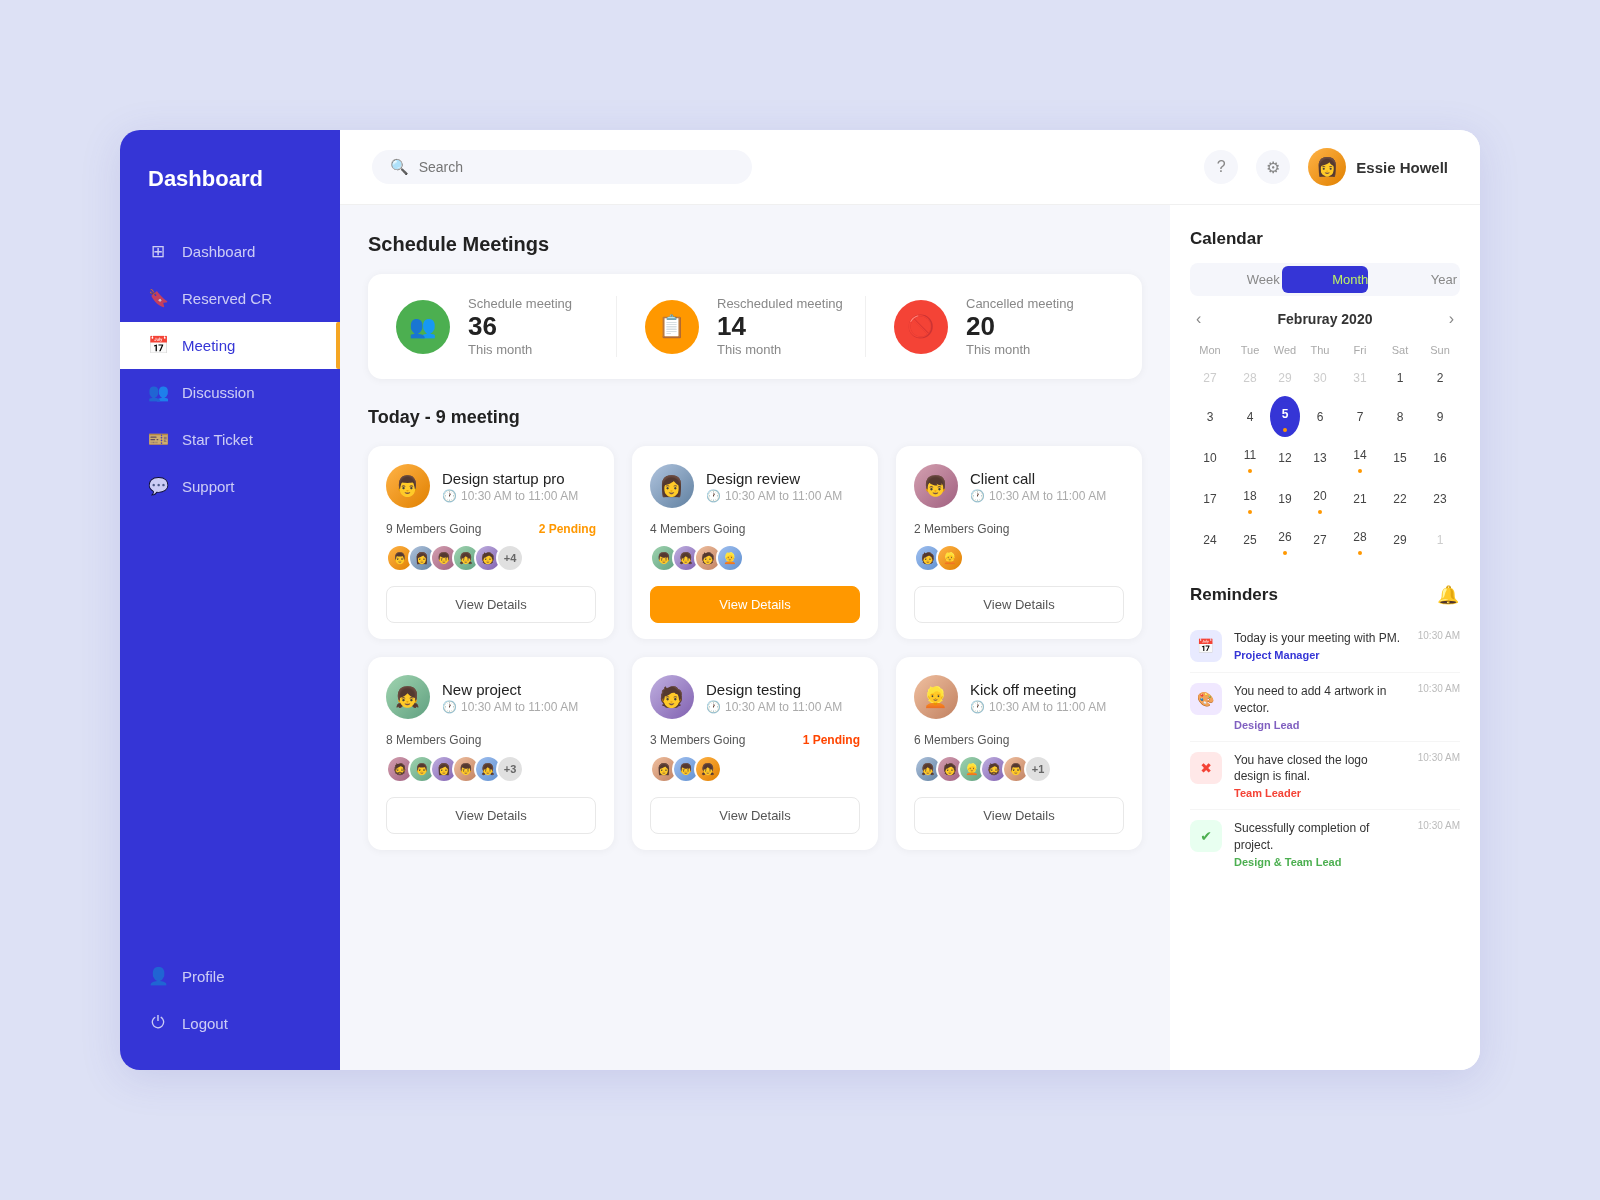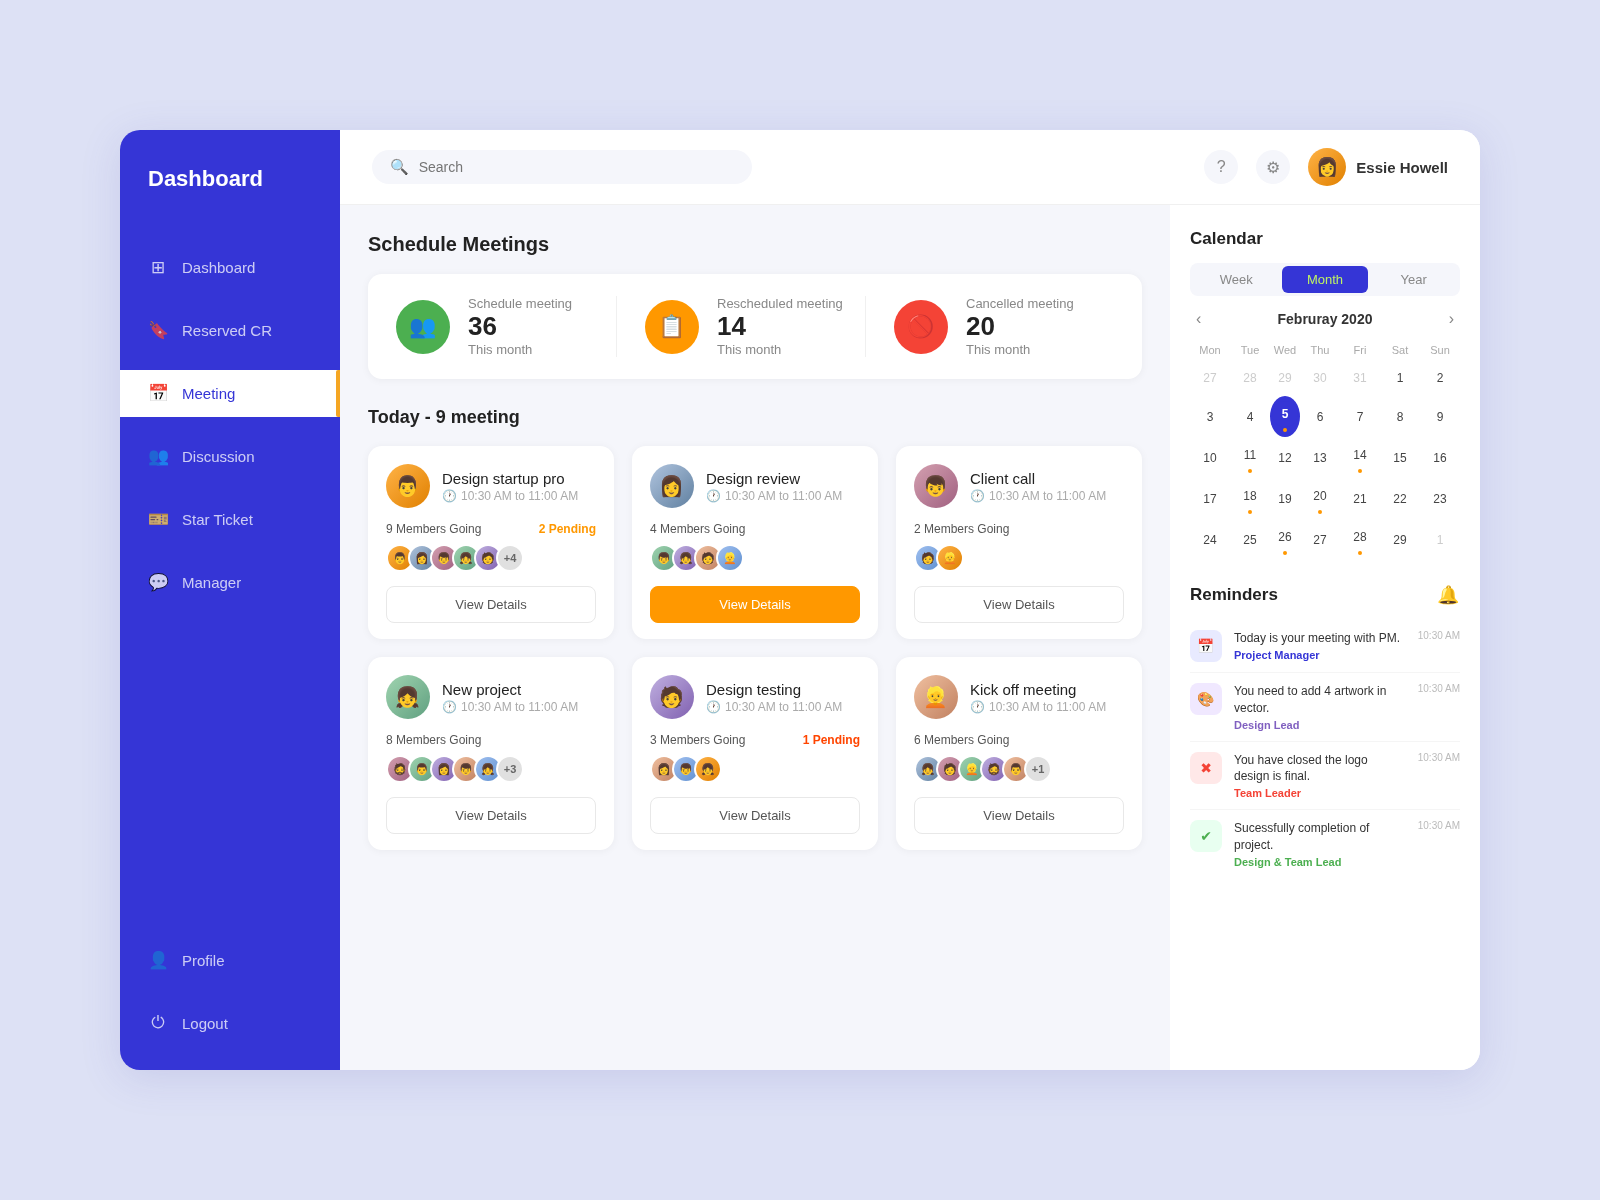--- a/index.html
+++ b/index.html
@@ -22,21 +22,20 @@
     }
     
     .sidebar {
       width: 220px;
       background: #3535d6;
       color: white;
       display: flex;
       flex-direction: column;
       padding: 36px 0 24px 0;
       flex-shrink: 0;
-      gap: 16px;
     }
     .sidebar-title {
       font-size: 22px;
       font-weight: 700;
       color: white;
       padding: 0 28px 36px 28px;
     }
     .sidebar-item {
       display: flex;
       align-items: center;
@@ -301,21 +300,21 @@
       background: #f5f6fb;
       border-radius: 8px;
       padding: 3px;
       margin-bottom: 14px;
       gap: 2px;
     }
     .cal-tab {
       flex: 1;
       padding: 6px 0;
       border-radius: 6px;
-      text-align: center;
+      text-align: right;
       font-size: 13px;
       font-weight: 500;
       color: #888;
       cursor: pointer;
     }
     .cal-tab.active { background: #3535d6; color: #bef264; }
     .cal-header {
       display: flex;
       align-items: center;
       justify-content: space-between;
@@ -452,21 +451,21 @@
     <div class="sidebar-item">
       <span class="icon">👥</span>
       <span>Discussion</span>
     </div>
     <div class="sidebar-item">
       <span class="icon">🎫</span>
       <span>Star Ticket</span>
     </div>
     <div class="sidebar-item">
       <span class="icon">💬</span>
-      <span>Manager</span>
+      <span>Support</span>
     </div>
     <div class="sidebar-spacer"></div>
     <div class="sidebar-item">
       <span class="icon">👤</span>
       <span>Profile</span>
     </div>
     <div class="sidebar-item">
       <span class="icon">⏻</span>
       <span>Logout</span>
     </div>

